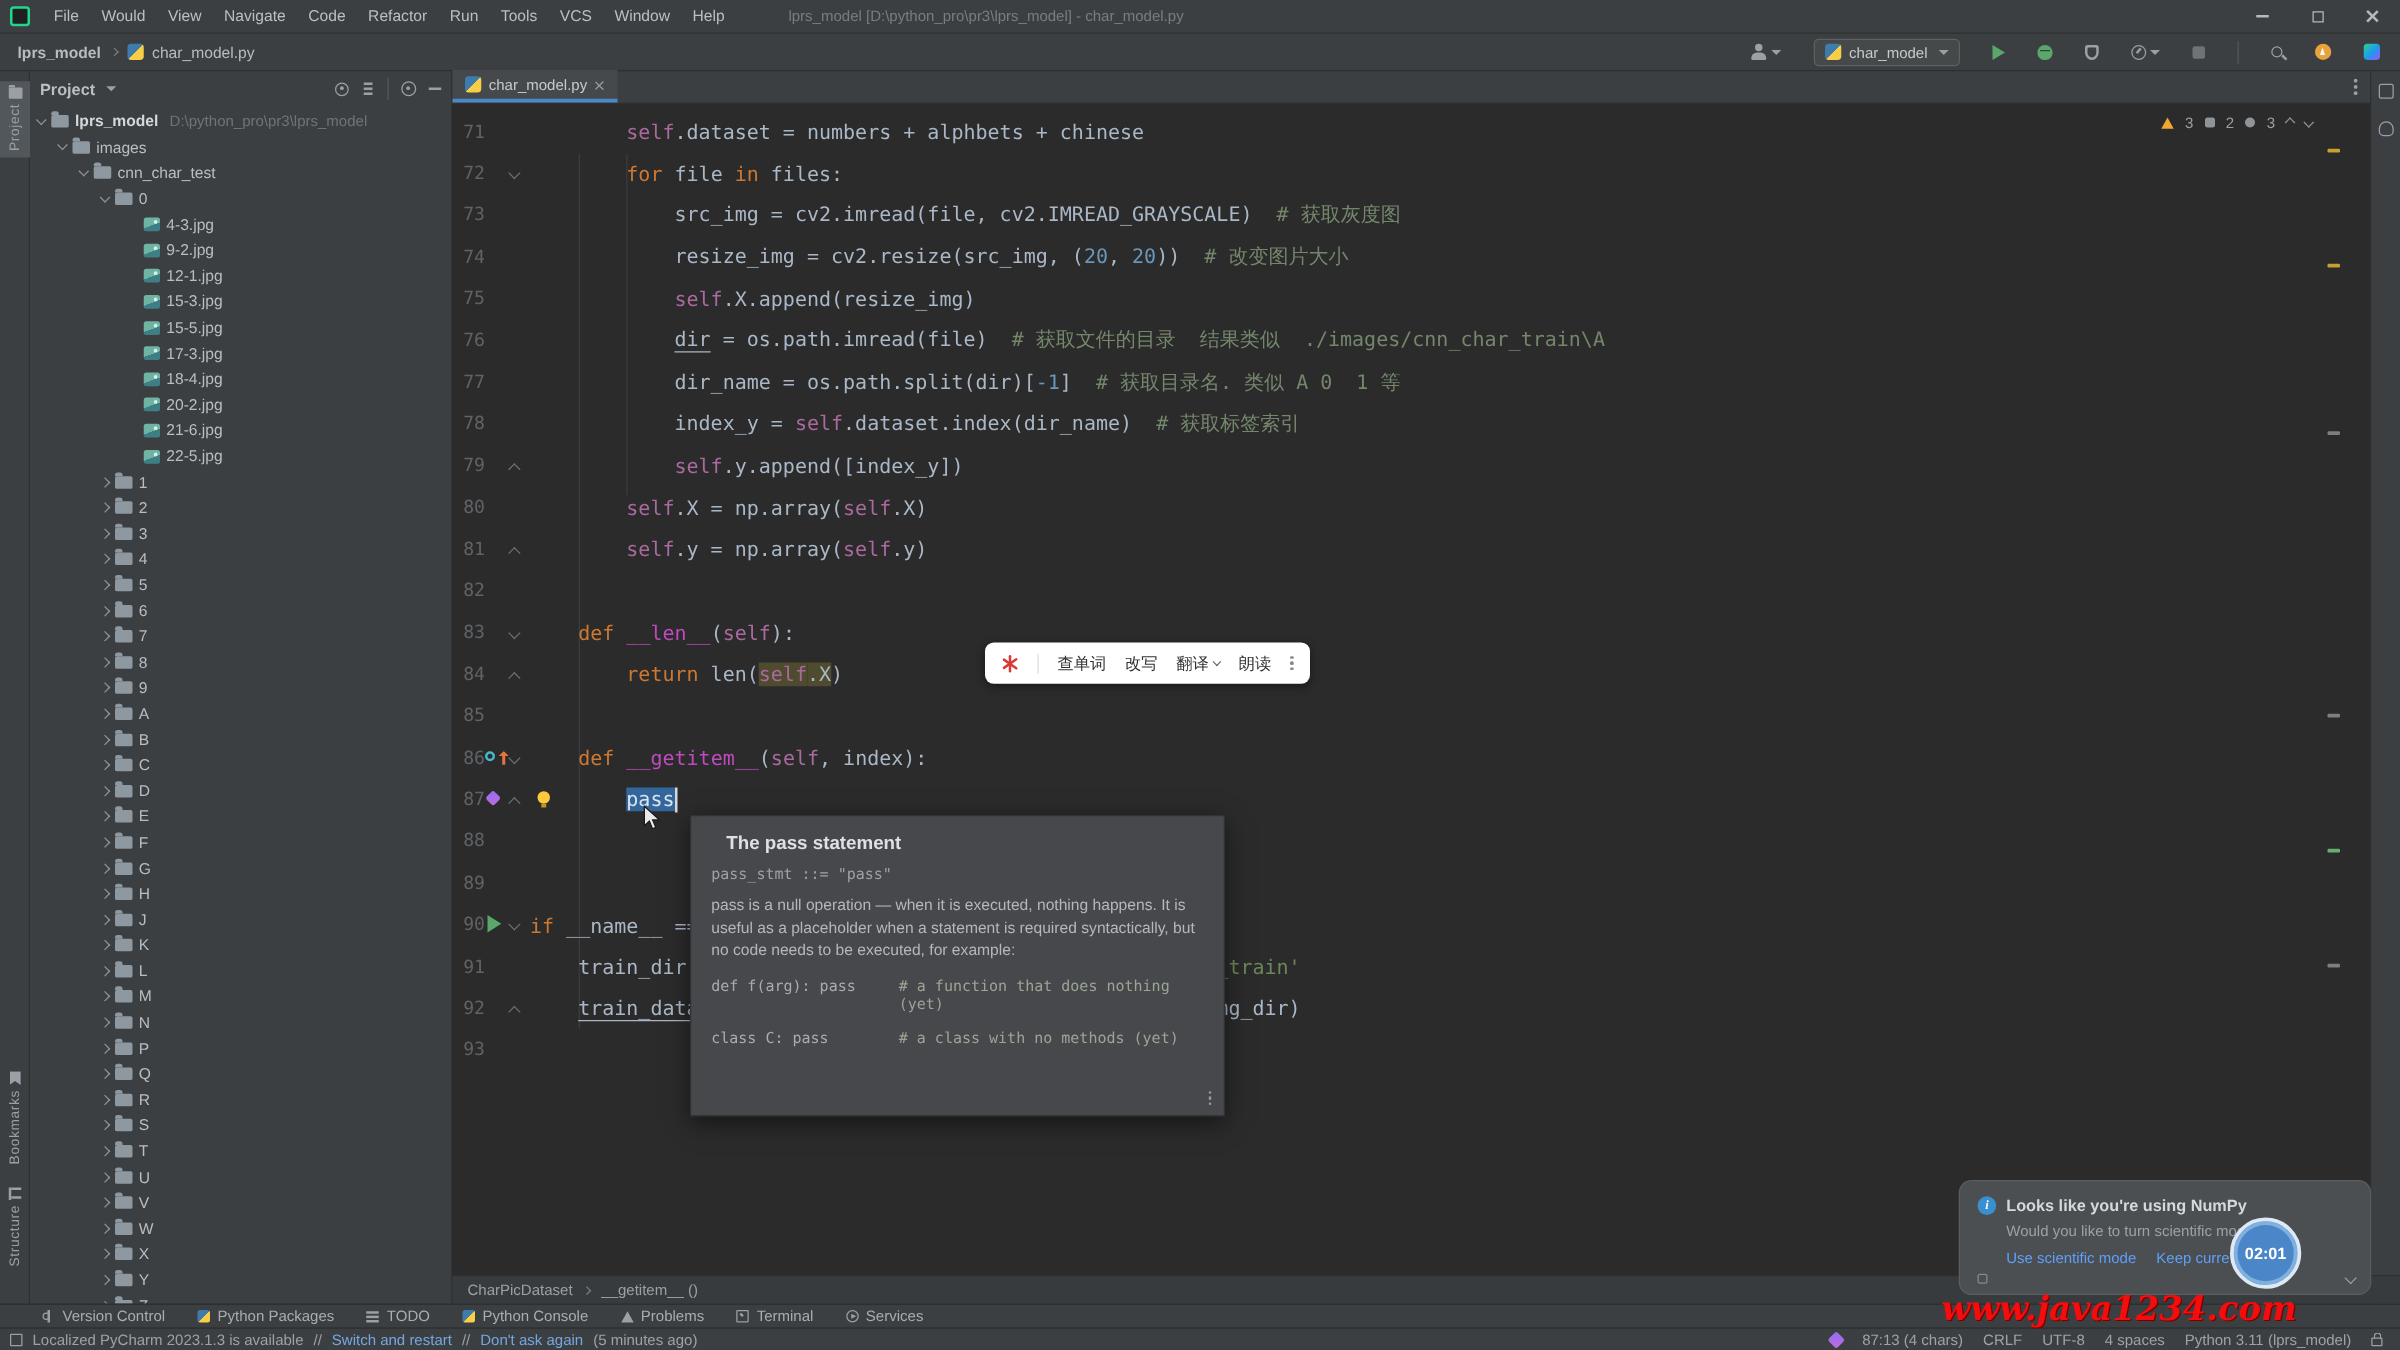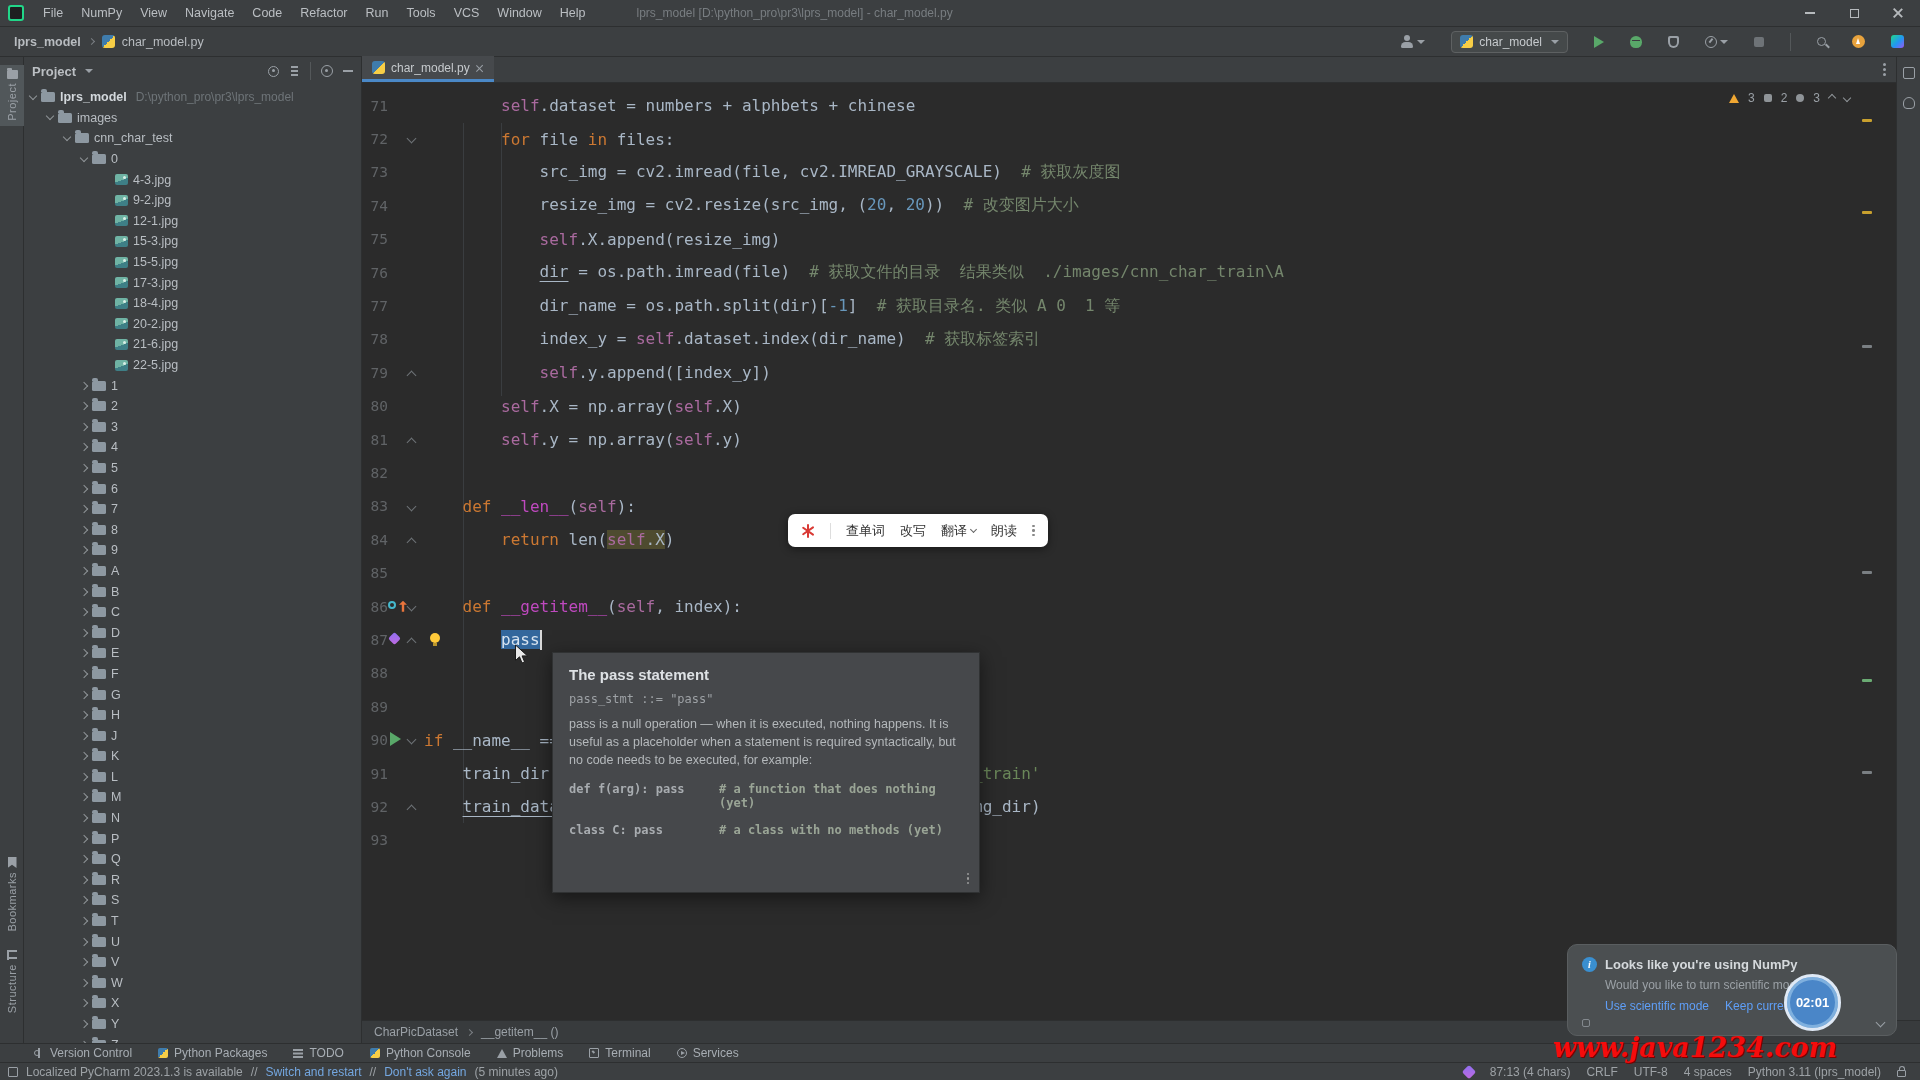--- a/index.html
+++ b/index.html
@@ -219,24 +219,24 @@
   .tp-logo i { position:absolute; left:6px; top:0; width:2.4px; height:14px; background:#d93a35; border-radius:1px; display:block;}
   .tp-div { width:1px; height:16px; background:#ddd; }
   .tp-item { color:#333; font-size:13px; display:flex; align-items:center; gap:4px; white-space:nowrap; }
   .tp-chev { width:5px; height:5px; border-right:1.5px solid #666; border-bottom:1.5px solid #666;
     transform:rotate(45deg); margin-top:-2px; }
   .tp-more { display:flex; flex-direction:column; gap:2px; }
   .tp-more i { width:2.5px; height:2.5px; border-radius:50%; background:#888; display:block; }
 
   .doc-popup { position:absolute; left:552px; top:652px; width:428px; height:241px; background:#46484b;
     border:1px solid #303233; box-shadow:0 5px 18px rgba(0,0,0,0.5); z-index:6; padding:13px 16px; }
-  .dp-title { color:#dde1e4; font-size:15px; font-weight:bold; }
+  .dp-title { color:#dde1e4; font-size:15px; font-weight:bold;margin-left:12px; }
   .dp-grammar { font-family:"DejaVu Sans Mono", monospace; font-size:12px; color:#9da1a5; margin-top:9px; }
   .dp-body { color:#b4b8bb; font-size:12.5px; line-height:1.45; margin-top:9px; }
-  .dp-ex { display:flex; font-family:"DejaVu Sans Mono", monospace; font-size:12px; margin-top:13px;font-weight:bold; }
+  .dp-ex { display:flex; font-family:"DejaVu Sans Mono", monospace; font-size:12px; margin-top:13px; }
   .dp-ex .codepart { color:#a8acb0; width:150px; flex:none; }
   .dp-ex .compart { color:#9aa596; }
   .dp-more { position:absolute; right:10px; bottom:8px; display:flex; flex-direction:column; gap:2px; }
   .dp-more i { width:2.5px; height:2.5px; border-radius:50%; background:#9a9a9a; display:block; }
 
   .mouse-cursor { position:absolute; left:514px; top:644px; z-index:7; }
 
   .notification { position:absolute; left:1567px; top:944px; width:330px; height:92px; background:#4b4f51;
     border:1px solid #5a5e60; border-radius:10px; z-index:8; padding:12px 14px; }
   .nt-head { display:flex; align-items:center; gap:8px; }
@@ -261,21 +261,21 @@
 </style>
 </head>
 <body>
 
 <div class="app">
 
   <div class="titlebar">
     <div class="app-logo"></div>
     <div style="display:flex">
         <span class="menu-item">File</span>
-        <span class="menu-item">NumPy</span>
+        <span class="menu-item">Would</span>
         <span class="menu-item">View</span>
         <span class="menu-item">Navigate</span>
         <span class="menu-item">Code</span>
         <span class="menu-item">Refactor</span>
         <span class="menu-item">Run</span>
         <span class="menu-item">Tools</span>
         <span class="menu-item">VCS</span>
         <span class="menu-item">Window</span>
         <span class="menu-item">Help</span>
       </div>

